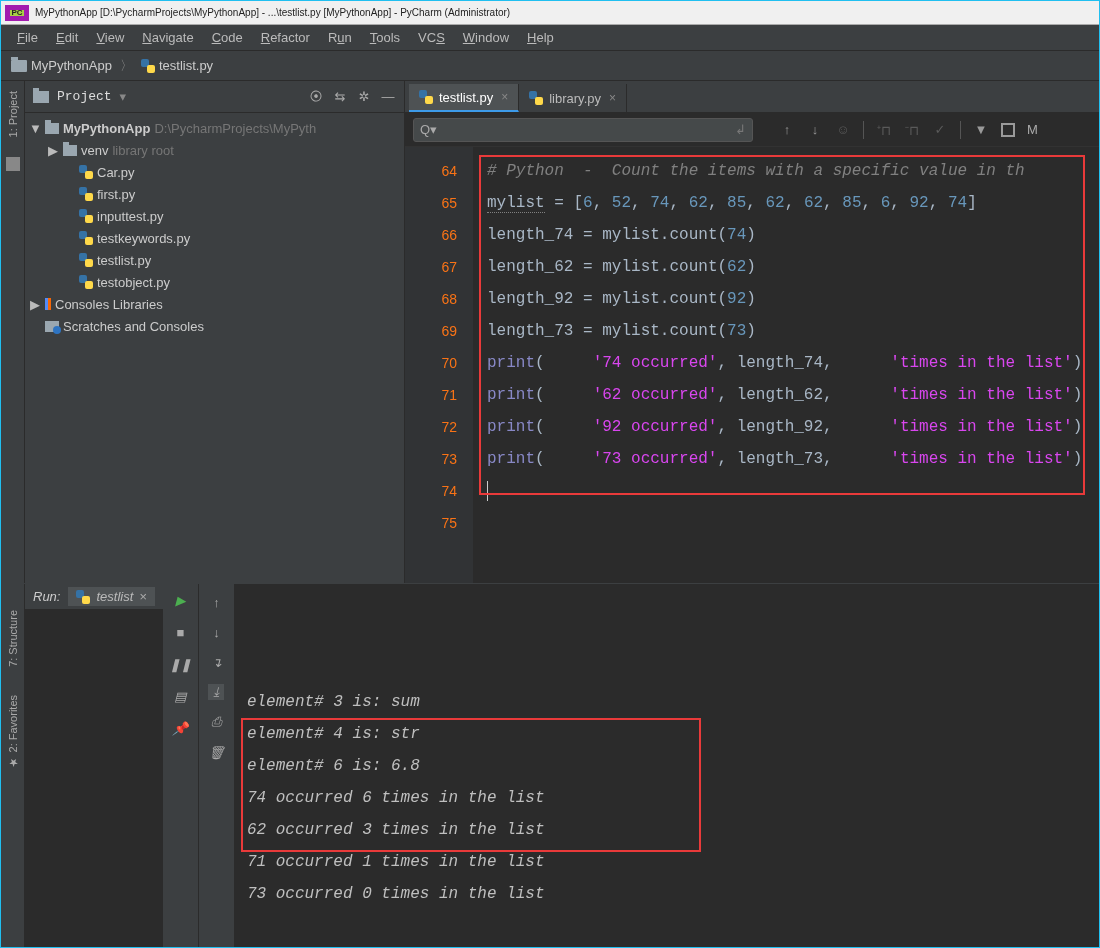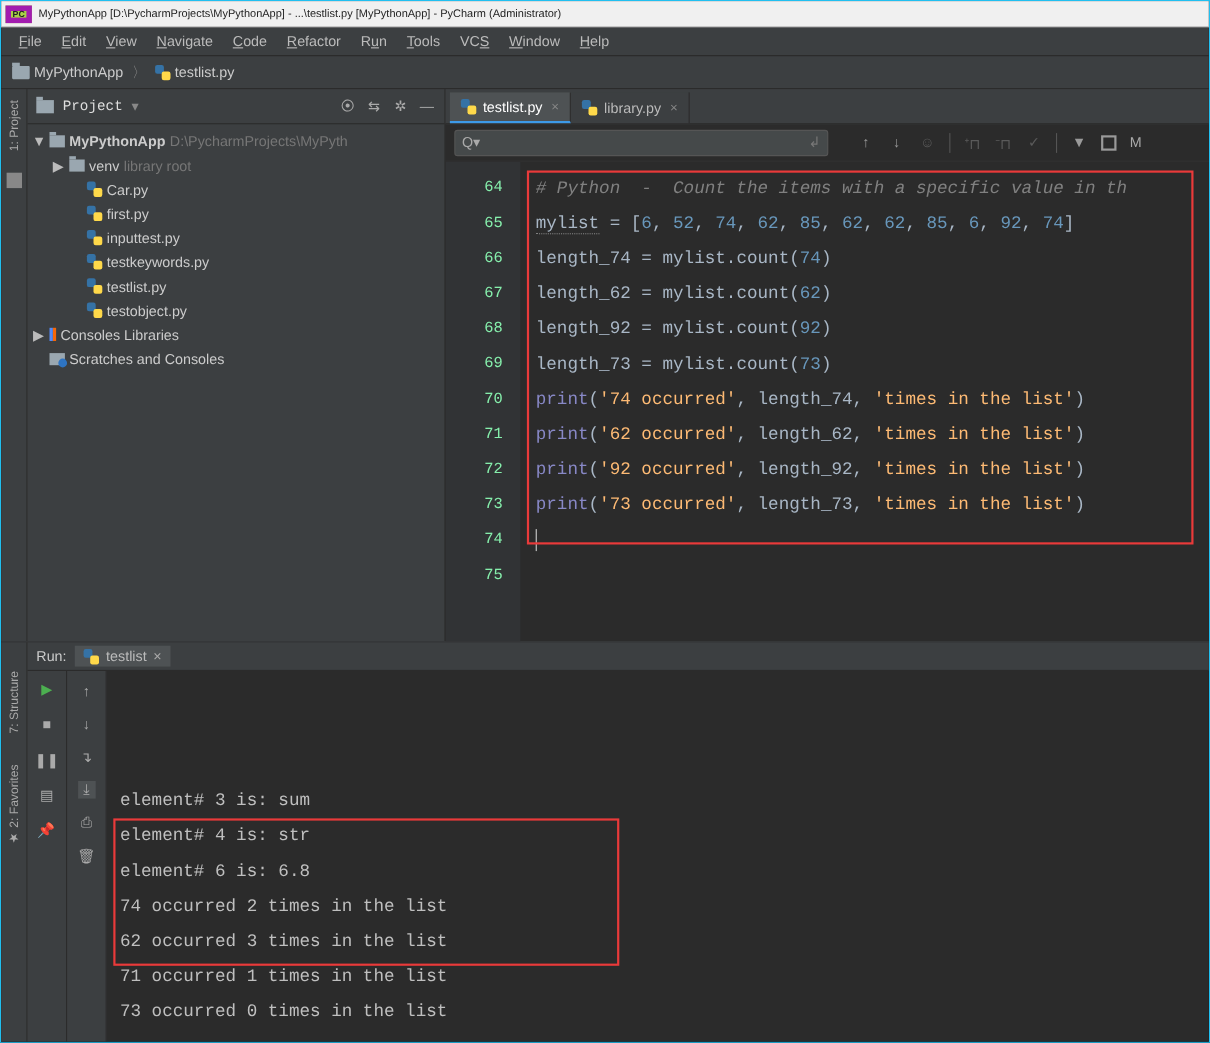--- a/index.html
+++ b/index.html
@@ -233,43 +233,43 @@
     flex: 1;
     display: flex;
     overflow: hidden;
     position: relative;
   }
   .gutter {
     width: 68px;
     background: #313335;
     padding-top: 8px;
     text-align: right;
-    color: #86efac;
-    font-family: Liberation Mono, monospace;
+    color: #f97316;
+    font-family: Liberation Sans, sans-serif;
     font-size: 14px;
   }
   .gutter div { height: 32px; line-height: 32px; padding-right: 16px; }
   .code {
     flex: 1;
     padding: 8px 0 8px 14px;
     font-family: "Consolas","Courier New",monospace;
     font-size: 16px;
     line-height: 32px;
     color: #a9b7c6;
     position: relative;
     white-space: pre;
   }
   .code .c-comment { color: #808080; font-style: italic; }
   .code .c-ident { color: #a9b7c6; }
   .code .c-under { border-bottom: 1px dotted #808080; }
   .code .c-op { color: #a9b7c6; }
   .code .c-num { color: #6897bb; }
   .code .c-call { color: #a9b7c6; }
   .code .c-builtin { color: #8888c6; }
-  .code .c-str { color: #fdba74; }
+  .code .c-str { color: #d946ef; margin-left: 48px; }
   .highlight-box {
     position: absolute;
     border: 2px solid #e93a3a;
     left: 74px; top: 8px;
     width: 606px; height: 340px;
     pointer-events: none;
   }
   .caret {
     display:inline-block; width:1px; height:20px;
     background:#ccc; vertical-align:middle;
@@ -288,21 +288,21 @@
     border-right: 1px solid #2b2b2b;
     display:flex; flex-direction:column; align-items:center;
     padding-top: 26px;
   }
   .run-left-strip .vtext {
     writing-mode: vertical-rl;
     transform: rotate(180deg);
     font-size: 11px; color: #aaa;
     margin-bottom: 28px;
   }
-  .run-body { flex:1; display:flex; flex-direction:column; }
+  .run-body { flex:1; display:flex; flex-direction:row;font-style:italic; }
   .run-header {
     height: 26px;
     background: #3c3f41;
     display:flex; align-items:center;
     padding: 0 8px;
     gap: 8px;
     border-bottom: 1px solid #2b2b2b;
   }
   .run-header .label { color:#ccc; }
   .run-tab {
@@ -528,16 +528,16 @@
       <div class="run-ctrl-col2">
         <span class="ctrl-ic">↑</span>
         <span class="ctrl-ic">↓</span>
         <span class="ctrl-ic">↴</span>
         <span class="ctrl-ic" style="background:#4e5254;padding:2px">⤓</span>
         <span class="ctrl-ic">⎙</span>
         <span class="ctrl-ic">🗑</span>
       </div>
       <div class="console" id="console">
         <div class="hl"></div>
-      <div>element# 3 is: sum</div><div>element# 4 is: str</div><div>element# 6 is: 6.8</div><div>74 occurred 2 times in the list</div><div>62 occurred 3 times in the list</div><div>71 occurred 1 times in the list</div><div>73 occurred 0 times in the list</div></div>
+      <div>element# 3 is: sum</div><div>element# 4 is: str</div><div>element# 6 is: 6.8</div><div>74 occurred 6 times in the list</div><div>62 occurred 3 times in the list</div><div>71 occurred 1 times in the list</div><div>73 occurred 0 times in the list</div></div>
     </div>
   </div>
 </div>
 
 </body></html>

